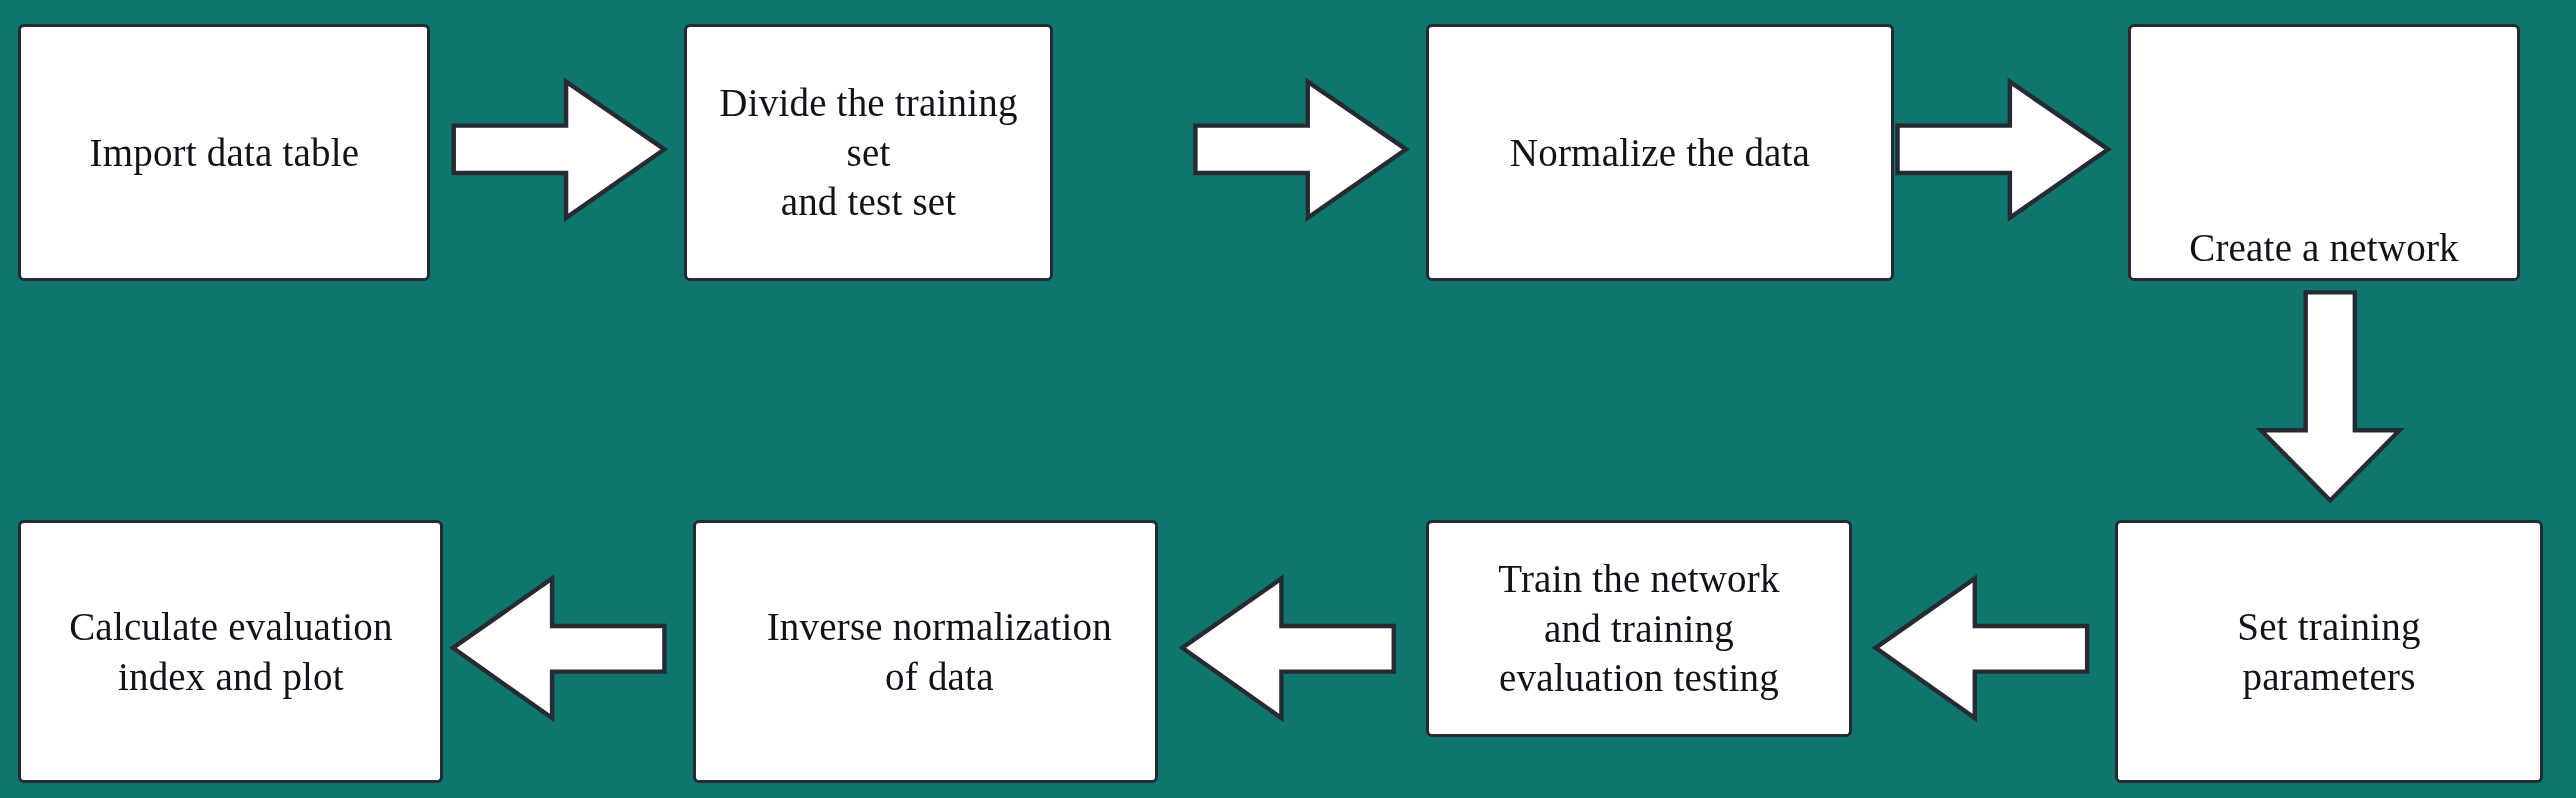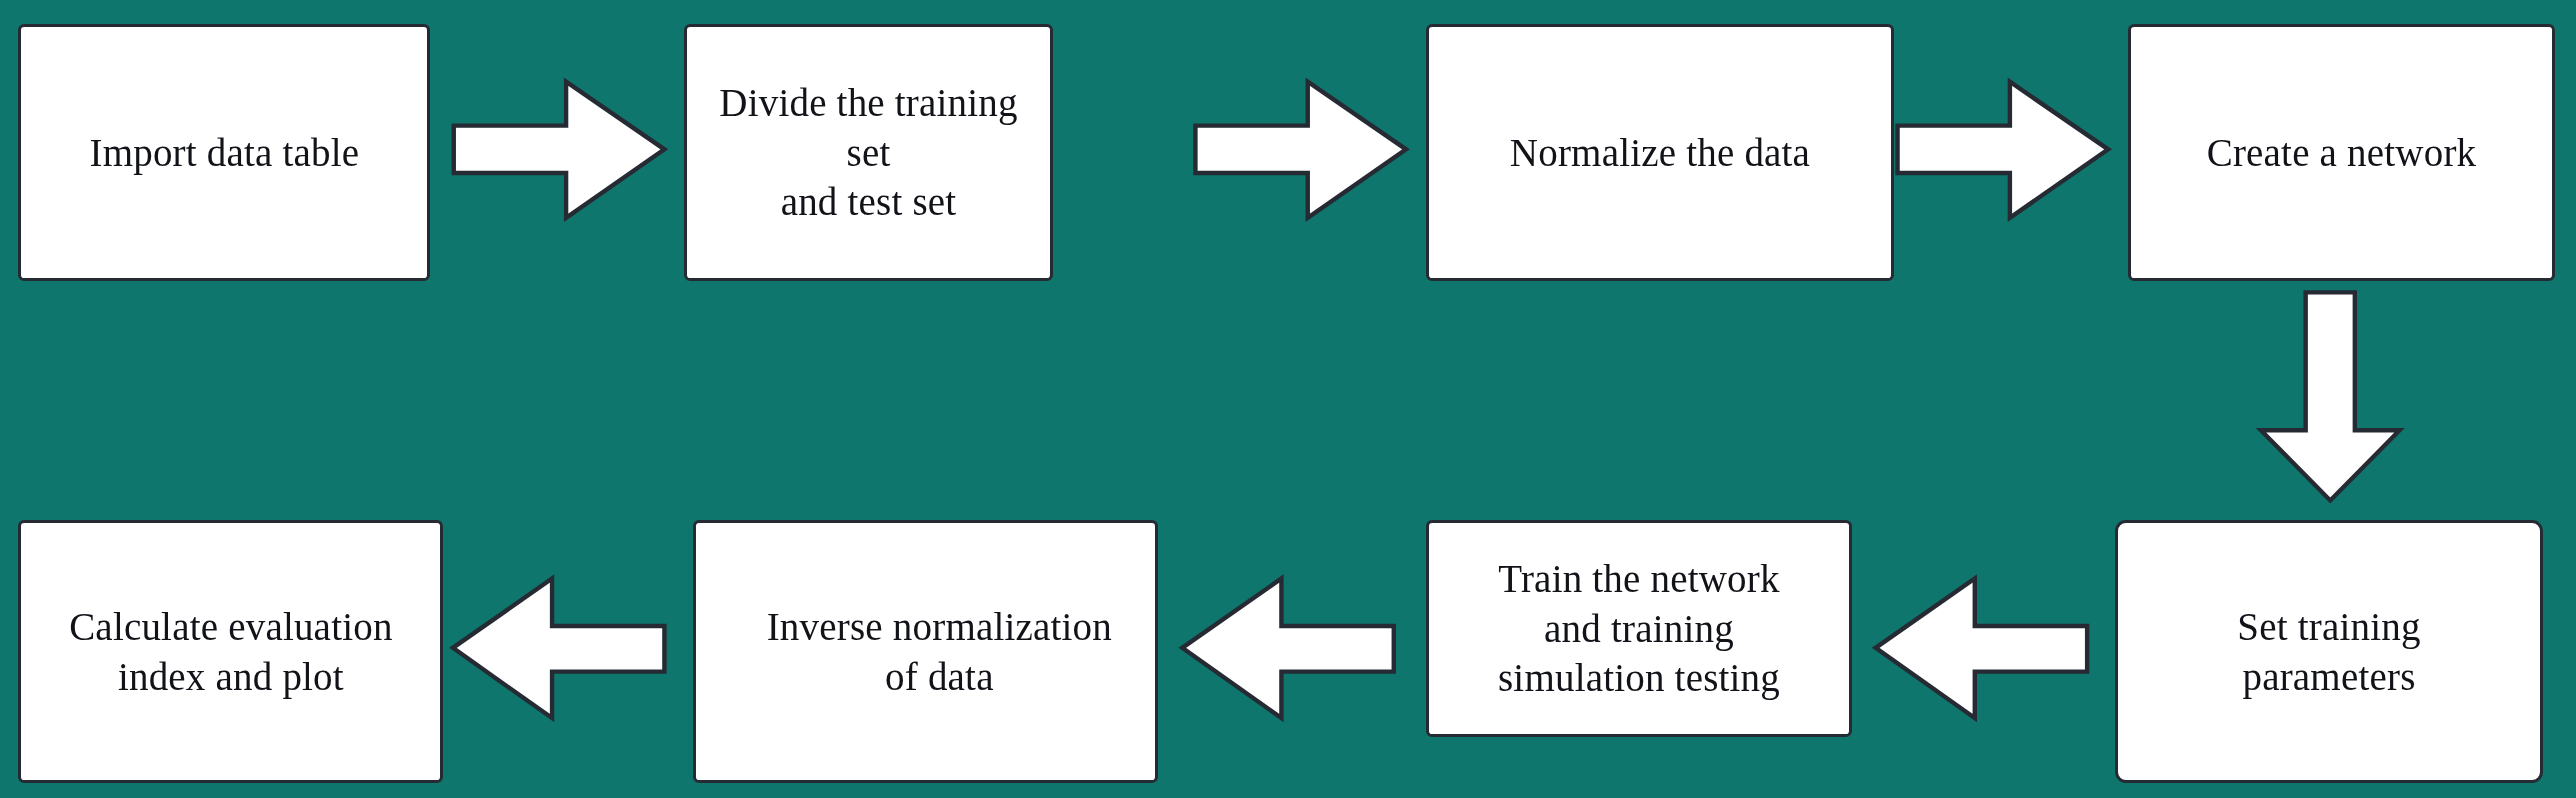--- a/index.html
+++ b/index.html
@@ -39,26 +39,26 @@
     padding: 5.3px 12.3px;
   }
   .node .label {
     display: block;
     width: 100%;
   }
   
   #node-import        { left: 18.4px;   top: 24px;  width: 412px; height: 257px; }
   #node-divide        { left: 684px;  top: 24px;  width: 369px; height: 257px; }
   #node-normalize     { left: 1426px; top: 24px;  width: 468px; height: 257px; }
-  #node-create        { left: 2128px; top: 24px;  width: 427px; height: 257px; }
+  #node-create        { left: 2128px; top: 24px;  width: 392px; height: 257px; align-items: flex-end; }
   
   #node-calculate     { left: 18.4px;   top: 520px; width: 425px; height: 263px; }
   #node-inverse       { left: 693px;  top: 520px; width: 465px; height: 263px; padding-left: 40px; }
   #node-train         { left: 1426px; top: 520px; width: 426px; height: 217px; }
-  #node-setparams     { left: 2115px; top: 520px; width: 428px; height: 263px; border-radius: 11px; }
+  #node-setparams     { left: 2115px; top: 520px; width: 428px; height: 263px; }
 
   .arrow-shape {
     fill: #ffffff;
     stroke: #252a33;
     stroke-width: 5;
     stroke-linejoin: miter;
   }
 </style>
 </head>
 <body>
@@ -100,21 +100,21 @@
 
   <div class="node" id="node-calculate">
     <span class="label"><span>Calculate evaluation</span><br><span>index and plot</span></span>
   </div>
 
   <div class="node" id="node-inverse">
     <span class="label"><span>Inverse normalization</span><br><span>of data</span></span>
   </div>
 
   <div class="node" id="node-train">
-    <span class="label"><span>Train the network</span><br><span>and training</span><br><span>simulation testing</span></span>
+    <span class="label"><span>Train the network</span><br><span>and training</span><br><span>evaluation testing</span></span>
   </div>
 
   <div class="node" id="node-setparams">
     <span class="label"><span>Set training</span><br><span>parameters</span></span>
   </div>
 
 </div>
 
 
 </body></html>

